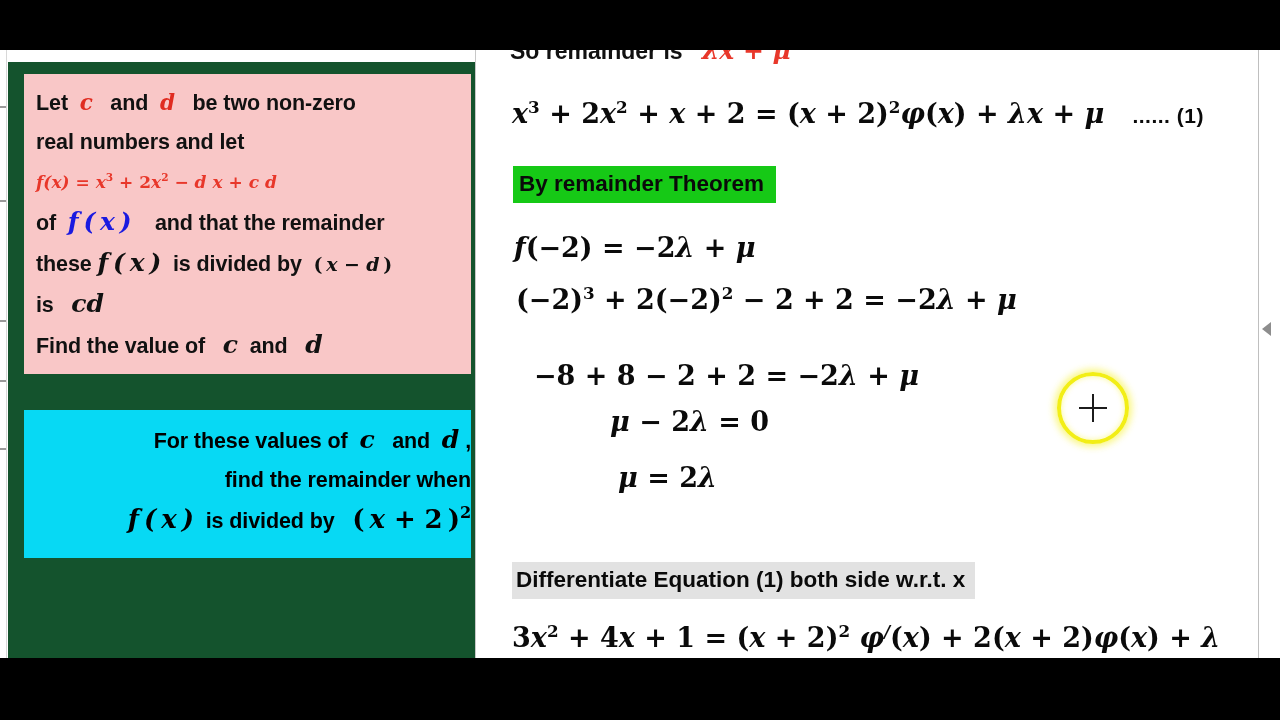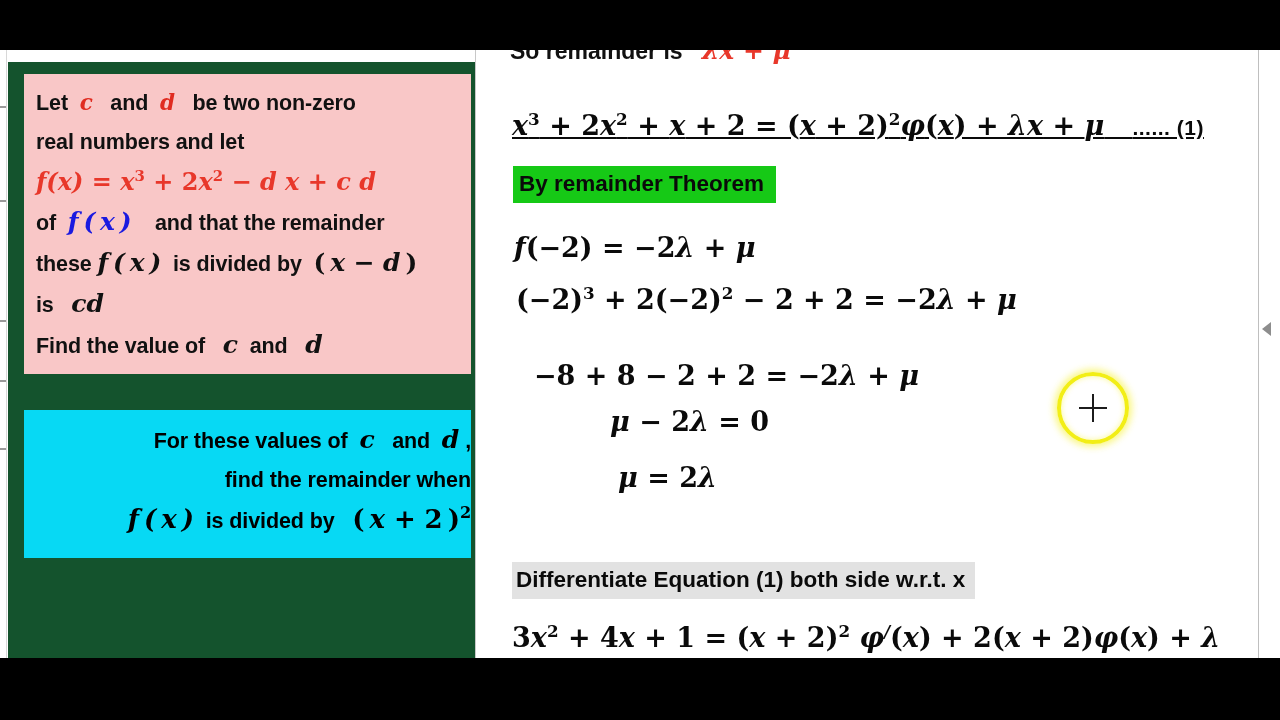--- a/index.html
+++ b/index.html
@@ -114,21 +114,21 @@
   .redm {
     color: #e02b20;
   }
   .bluem {
     color: #1a1ae0;
   }
   .eqline-red {
     font-family: "DejaVu Serif", "Liberation Serif", serif;
     font-style: italic;
     font-weight: bold;
-    font-size: 24px;
+    font-size: 17px;
     color: #e8372a;
     line-height: 40px;
     white-space: nowrap;
   }
   .blue-paren {
     font-family: "Liberation Sans", sans-serif;
     font-style: italic;
     font-weight: bold;
     font-size: 21px;
     color: #1a1ae0;
@@ -167,23 +167,22 @@
     white-space: nowrap;
   }
   #cutoff-line .cut-math {
     font-family: "DejaVu Serif", "Liberation Serif", serif;
     font-style: italic;
     color: #e8372a;
     font-size: 25px;
   }
   #eq-main {
     left: 34px;
-    top: 60px;
+    top: 48px;
     font-size: 27px;
-    text-decoration: underline;
   }
   #eq-main .tagref {
     font-family: "Liberation Sans", sans-serif;
     font-style: normal;
     font-weight: bold;
     font-size: 21px;
     letter-spacing: 0.5px;
   }
   #green-box {
     position: absolute;
@@ -315,21 +314,21 @@
         <div class="stmt-line">
           <span>of</span>&nbsp;
           <span class="math bluem" style="font-size:25px;">f ( x )</span>&nbsp;&nbsp;&nbsp;
           <span>and that the remainder</span>
         </div>
 
         <div class="stmt-line">
           <span>these</span>
           <span class="math" style="font-size:25px;">f ( x )</span>&nbsp;
           <span>is divided by</span>&nbsp;
-          <span class="mathup" style="font-size:25px;">( <span class="math">x</span> − <span class="math">d</span> )</span>
+          <span class="mathup" style="font-size:19px;">( <span class="math">x</span> − <span class="math">d</span> )</span>
         </div>
 
         <div class="stmt-line">
           <span>is</span>&nbsp;&nbsp;
           <span class="math" style="font-size:25px;">cd</span>
         </div>
 
         <div class="stmt-line">
           <span>Find the value of</span>
           &nbsp;&nbsp;<span class="math" style="font-size:25px;">c</span>&nbsp;

